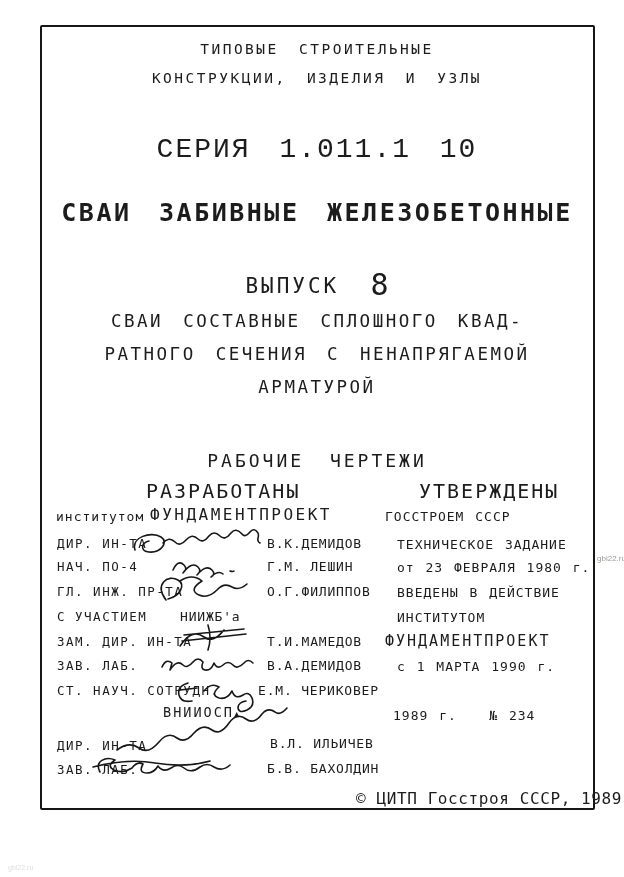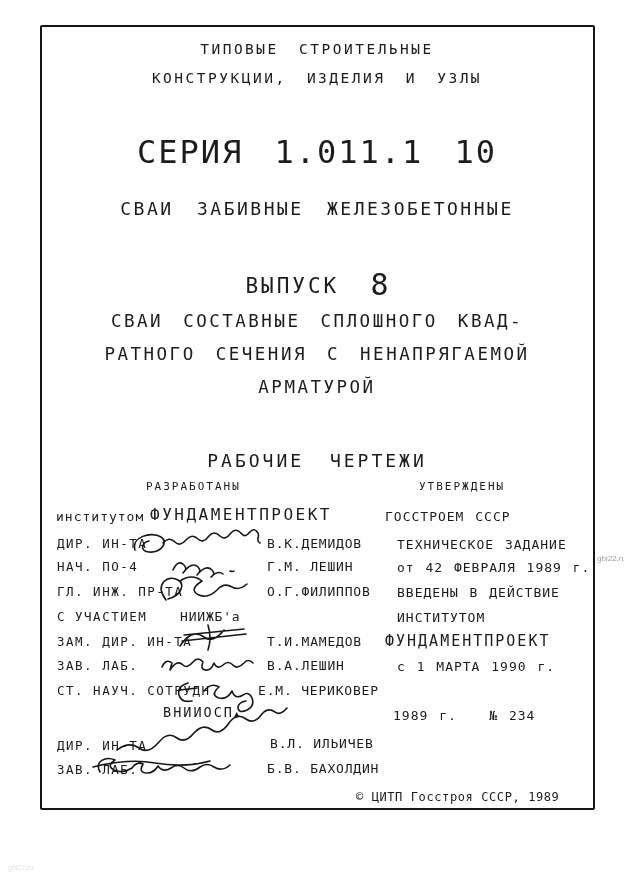--- a/index.html
+++ b/index.html
@@ -5,36 +5,36 @@
   html,body{margin:0;padding:0;background:#ffffff;}
   .sheet{
     position:relative;width:624px;height:877px;background:#ffffff;overflow:hidden;
     font-family:"DejaVu Sans Mono","Liberation Mono",monospace;color:#1c1c1c;
   }
   .frame{position:absolute;left:40px;top:25px;width:551px;height:781px;
     border:2.5px solid #161616;border-radius:2px;}
   .t{position:absolute;white-space:pre;color:#1c1c1c;line-height:1;}
   .c{left:43px;width:548px;text-align:center;}
   .h1{font-size:14.5px;letter-spacing:2.5px;word-spacing:9px;}
-  .series{font-size:32px;letter-spacing:2px;word-spacing:10px;}
-  .subject{font-size:18px;letter-spacing:2.5px;word-spacing:10px;}
+  .series{font-size:28px;letter-spacing:2px;word-spacing:10px;font-family:Liberation Mono, monospace;}
+  .subject{font-size:25px;letter-spacing:2.5px;word-spacing:10px;font-weight:bold;}
   .issue{font-size:21px;letter-spacing:3px;}
   .issue .num{font-size:30px;letter-spacing:0;vertical-align:-2px;}
   .big{font-size:17.5px;letter-spacing:2.5px;word-spacing:7px;}
   .drawings{font-size:18px;letter-spacing:3px;word-spacing:12px;}
-  .colhead{font-size:11px;letter-spacing:2px;}
+  .colhead{font-size:20px;letter-spacing:2px;}
   .lbl{font-size:12.5px;letter-spacing:1.5px;}
   .nm{font-size:13px;letter-spacing:.8px;}
   .instpre{font-size:13px;letter-spacing:1px;}
   .instname{font-size:16px;letter-spacing:2.5px;}
   .instname2{font-size:15px;letter-spacing:2px;}
   .r{font-size:13px;letter-spacing:1px;word-spacing:2px;}
   .org2{font-size:13.5px;letter-spacing:2px;}
   .org2 .tri{font-size:9px;vertical-align:0;}
-  .copy{font-size:12px;letter-spacing:.6px;}
+  .copy{font-size:16px;letter-spacing:.6px;}
   .wm{position:absolute;font-size:8px;color:#a29b93;font-family:"Liberation Sans",sans-serif;}
   .wm2{position:absolute;font-size:7px;color:#e2e0dd;font-family:"Liberation Sans",sans-serif;filter:blur(.4px);}
   svg.sig{position:absolute;overflow:visible;}
   svg.sig path{stroke:#171717;fill:none;stroke-width:1.6;stroke-linecap:round;stroke-linejoin:round;}
 </style>
 </head>
 <body>
 
 <div class="sheet">
   <div class="frame"></div>
@@ -67,36 +67,36 @@
   <div class="t lbl" style="left:57px;top:586px">ГЛ. ИНЖ. ПР-ТА</div>
   <div class="t nm" style="left:267px;top:585px">О.Г.ФИЛИППОВ</div>
 
   <div class="t lbl" style="left:57px;top:611px">С УЧАСТИЕМ</div>
   <div class="t nm" style="left:180px;top:610px">НИИЖБ'а</div>
 
   <div class="t lbl" style="left:57px;top:636px">ЗАМ. ДИР. ИН-ТА</div>
   <div class="t nm" style="left:267px;top:635px">Т.И.МАМЕДОВ</div>
 
   <div class="t lbl" style="left:57px;top:660px">ЗАВ. ЛАБ.</div>
-  <div class="t nm" style="left:267px;top:659px">В.А.ЛЕШИН</div>
+  <div class="t nm" style="left:267px;top:659px">В.А.ДЕМИДОВ</div>
 
   <div class="t lbl" style="left:57px;top:685px">СТ. НАУЧ. СОТРУДН.</div>
   <div class="t nm" style="left:258px;top:684px">Е.М. ЧЕРИКОВЕР</div>
 
   <div class="t org2" style="left:163px;top:706px"><span>ВНИИОСП</span><span class="tri">▲</span></div>
 
   <div class="t lbl" style="left:57px;top:740px">ДИР. ИН-ТА</div>
   <div class="t nm" style="left:270px;top:737px">В.Л. ИЛЬИЧЕВ</div>
 
   <div class="t lbl" style="left:57px;top:764px">ЗАВ. ЛАБ.</div>
   <div class="t nm" style="left:267px;top:762px">Б.В. БАХОЛДИН</div>
 
   <div class="t r" style="left:385px;top:510px">ГОССТРОЕМ СССР</div>
   <div class="t r" style="left:397px;top:538px">ТЕХНИЧЕСКОЕ ЗАДАНИЕ</div>
-  <div class="t r" style="left:397px;top:561px">от 42 ФЕВРАЛЯ 1989 г.</div>
+  <div class="t r" style="left:397px;top:561px">от 23 ФЕВРАЛЯ 1980 г.</div>
   <div class="t r" style="left:397px;top:586px">ВВЕДЕНЫ В ДЕЙСТВИЕ</div>
   <div class="t r" style="left:397px;top:611px">ИНСТИТУТОМ</div>
   <div class="t instname2" style="left:385px;top:634px">ФУНДАМЕНТПРОЕКТ</div>
   <div class="t r" style="left:397px;top:660px">с 1 МАРТА 1990 г.</div>
   <div class="t r" style="left:393px;top:709px">1989 г.   № 234</div>
 
   <svg class="sig" style="left:125px;top:528px" width="140" height="34" viewBox="0 0 140 34">
     <path d="M10,22 C6,9 26,3 36,9 C44,14 36,25 24,24 C15,23 16,15 24,13 M38,15 q6,-7 12,-1 q5,5 11,-2 q6,-7 12,-1 q5,5 11,-3 q5,-6 11,0 q5,5 11,-3 q5,-6 11,1 q3,4 8,-2 q4,-5 8,1 c2,4 -3,8 2,10"></path>
   </svg>
   <svg class="sig" style="left:168px;top:552px" width="70" height="26" viewBox="0 0 70 26">

